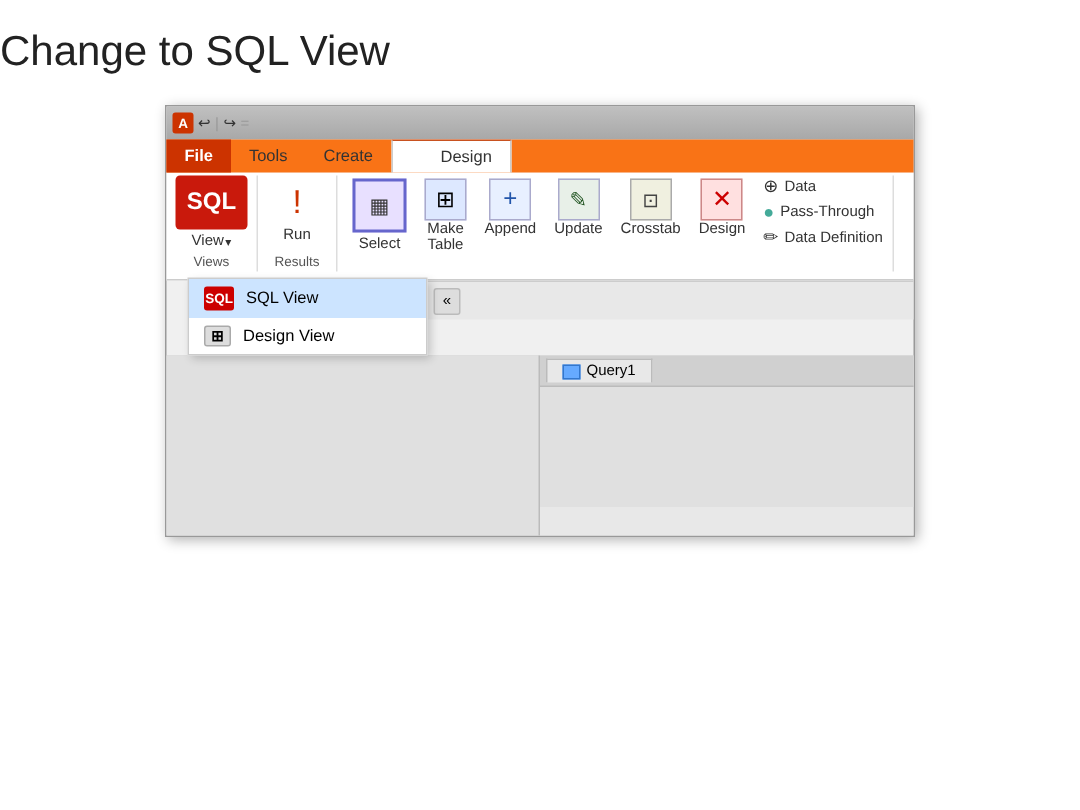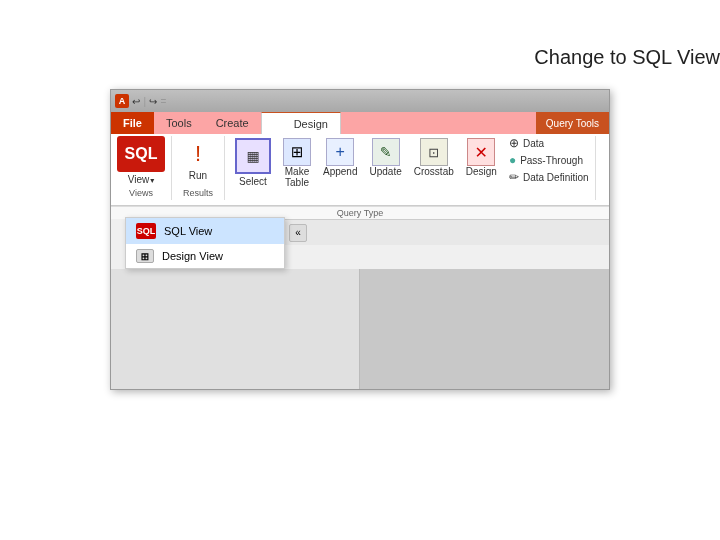--- a/index.html
+++ b/index.html
@@ -5,26 +5,25 @@
     * { box-sizing: border-box; margin: 0; padding: 0; }
     body {
       width: 720px;
       height: 540px;
       background: #fff;
       font-family: 'Segoe UI', Arial, sans-serif;
       overflow: hidden;
     }
 
     .page-title {
-      text-align: right;
-      font-size: 20px;
+      text-align: left;
+      font-size: 28px;
       font-weight: 400;
       padding: 18px 0 12px 0;
       color: #222;
-      margin-top: 28px;
     }
 
     .screenshot-wrapper {
       display: flex;
       justify-content: center;
       align-items: flex-start;
       margin-top: 8px;
     }
 
     .ms-access-window {
@@ -53,21 +52,21 @@
     .title-bar-undo, .title-bar-redo {
       font-size: 10px;
       color: #333;
       cursor: pointer;
       background: none;
       border: none;
     }
     .title-bar-separator { color: #999; font-size: 10px; }
 
     .ribbon-tabs-row {
-      background: #fca5a5;
+      background: #f97316;
       display: flex;
       align-items: stretch;
       position: relative;
       height: 22px;
     }
 
     .ribbon-tab {
       padding: 3px 12px;
       font-size: 11px;
       color: #333;
@@ -310,23 +309,20 @@
       <span class="title-bar-separator">|</span>
       <button class="title-bar-redo">↪</button>
       <span class="title-bar-separator">=</span>
     </div>
 
     <div class="ribbon-tabs-row">
       <div class="ribbon-tab active-file">File</div>
       <div class="ribbon-tab">Tools</div>
       <div class="ribbon-tab">Create</div>
       <div class="ribbon-tab active-design">Design</div>
-      <div class="ribbon-tabs-right">
-        <div class="query-tools-label">Query Tools</div>
-      </div>
     </div>
 
     <div class="ribbon-content">
 
       <div class="vgroup" style="min-width:60px;">
         <div class="view-btn-wrapper">
           <div class="sql-view-btn">SQL</div>
           <div class="view-label">
             <span>View</span>
             <span class="dropdown-arrow">▾</span>
@@ -402,21 +398,20 @@
             <span>Pass-Through</span>
           </div>
           <div class="ribbon-small-btn">
             <span class="small-icon">✏</span>
             <span>Data Definition</span>
           </div>
         </div>
       </div>
     </div>
 
-    <div class="ribbon-section-label">Query Type</div>
 
     <div style="display:flex;">
       <div class="dropdown-overlay">
         <div class="dropdown-item selected">
           <span class="dropdown-item-icon sql-icon-small">SQL</span>
           <span>SQL View</span>
         </div>
         <div class="dropdown-item">
           <span class="dropdown-item-icon design-icon-small">⊞</span>
           <span>Design View</span>
@@ -425,16 +420,25 @@
 
       <div class="nav-bar" style="flex:1;margin-left:0;">
         <div class="nav-btn">«</div>
         <div style="flex:1;"></div>
       </div>
     </div>
 
     <div class="doc-area">
       <div class="left-panel" style="min-height:80px;">
       </div>
+      <div class="right-panel">
+        <div class="tab-bar">
+          <div class="tab-item">
+            <span class="tab-icon"></span>
+            <span>Query1</span>
+          </div>
+        </div>
+        <div style="background:#e0e0e0;flex:1;min-height:80px;"></div>
+      </div>
     </div>
 
   </div>
 </div>
 
 </body></html>

